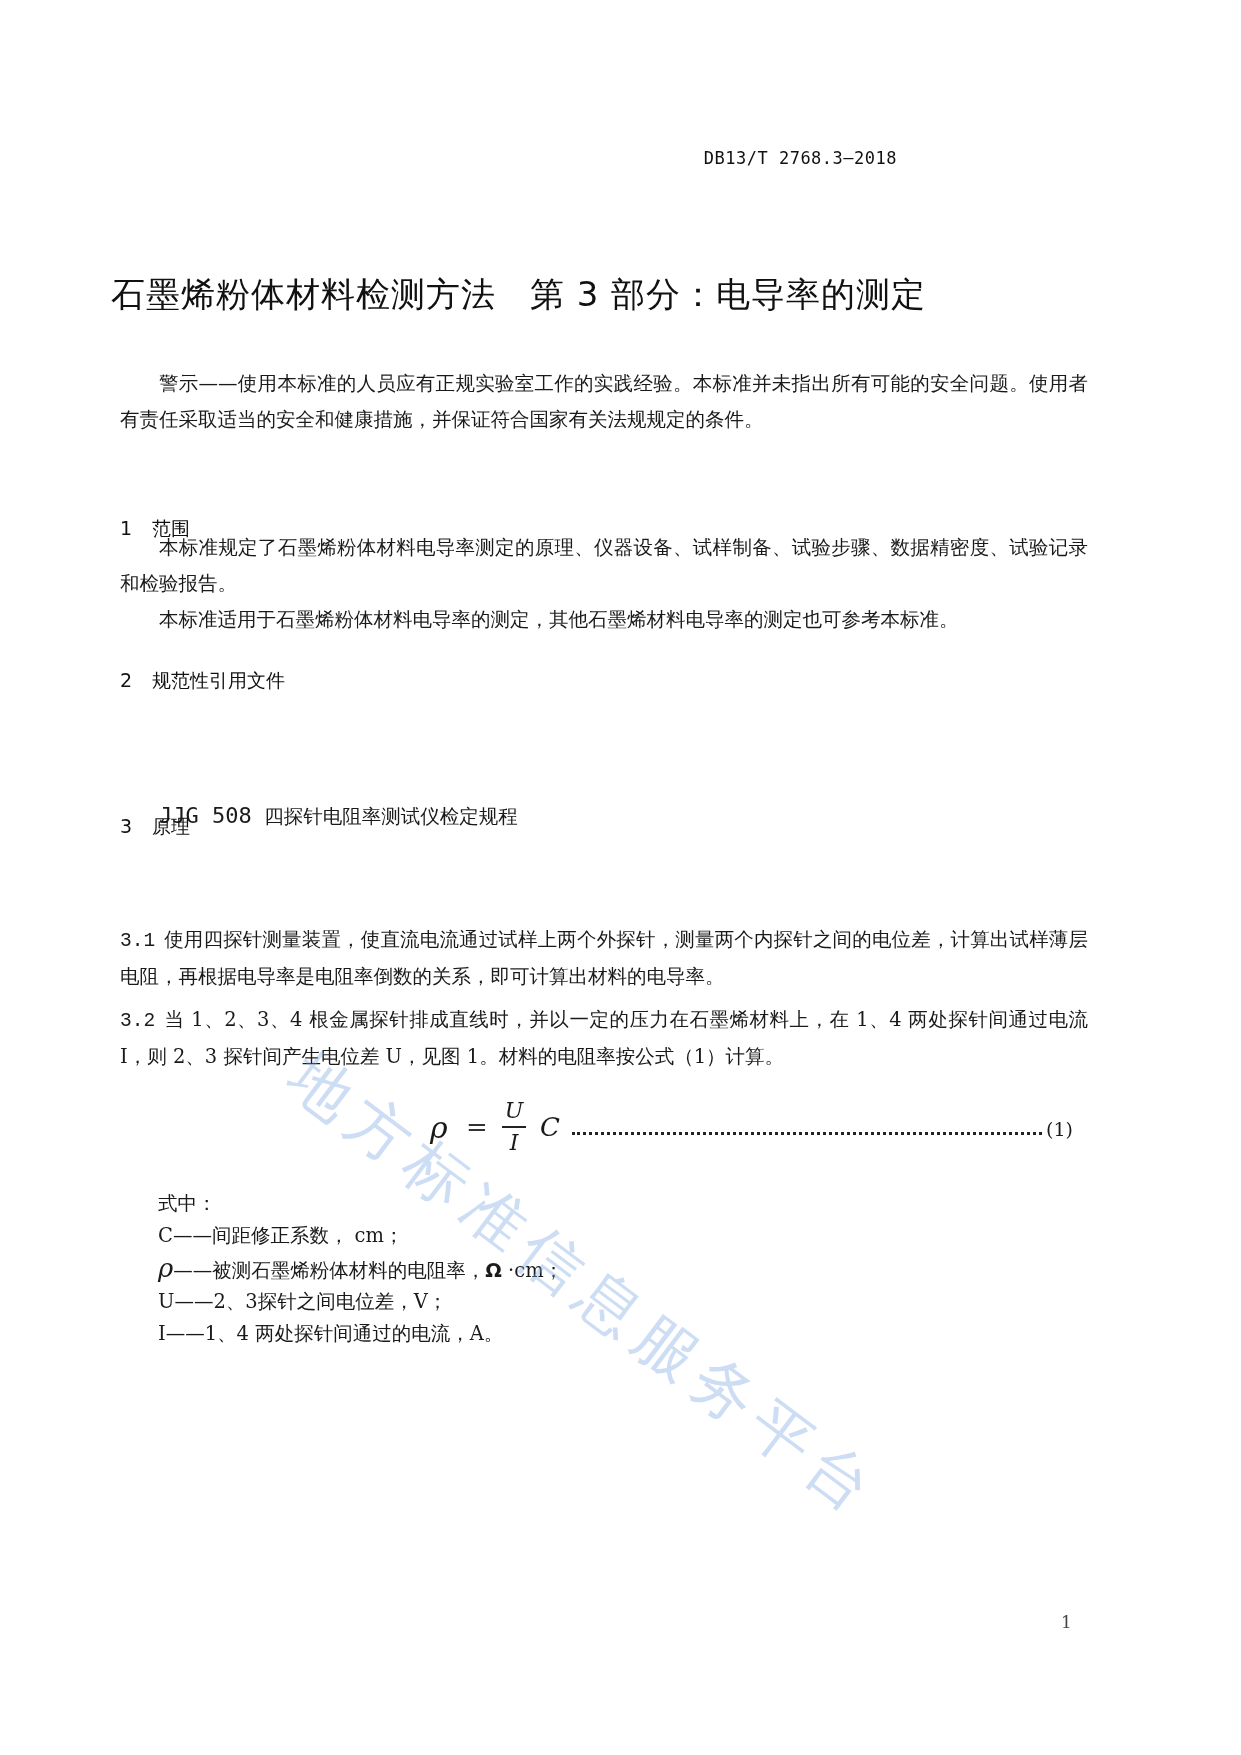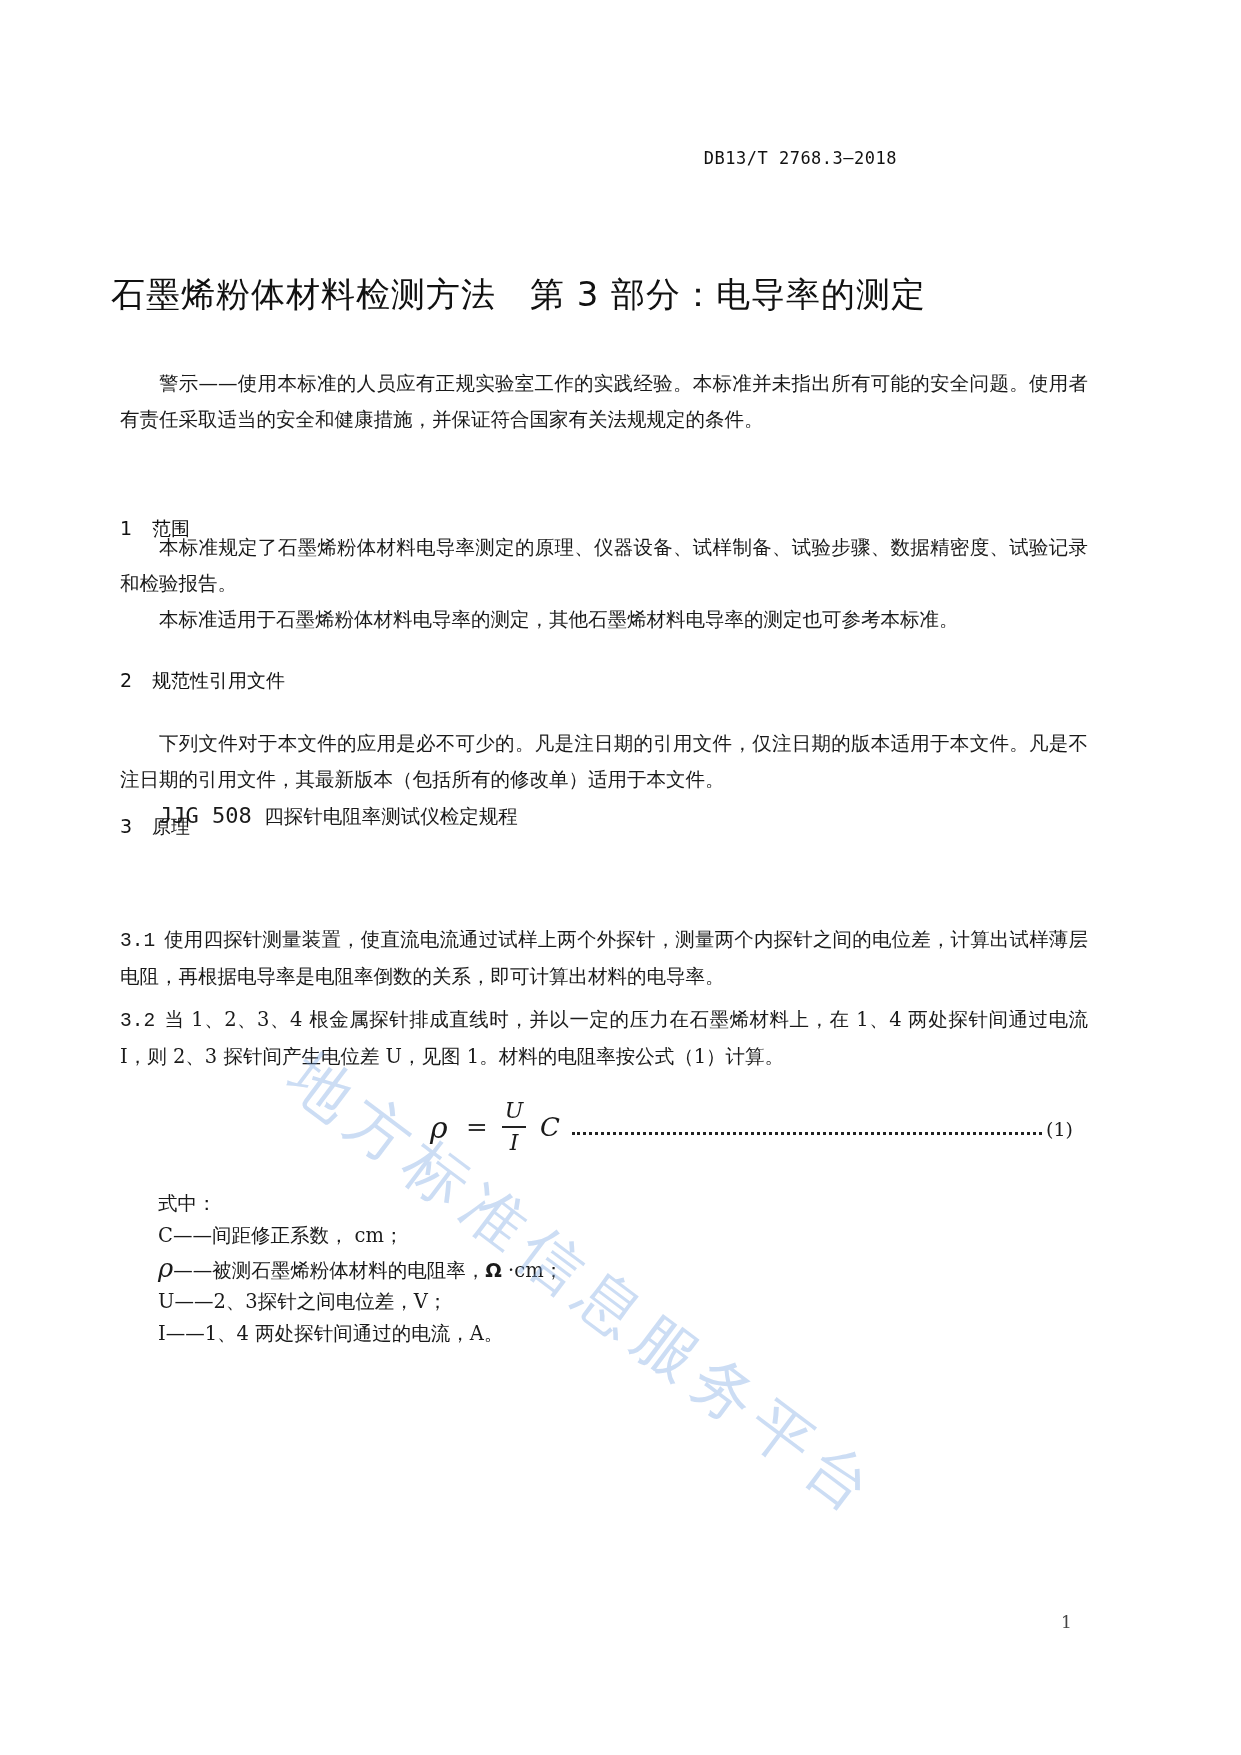--- a/index.html
+++ b/index.html
@@ -49,21 +49,20 @@
 
   <div class="heading" style="top:474px;margin-top:42px;">
     <span class="num">1</span><span>范围</span>
   </div>
   <div class="para indent" style="top:530px;">本标准规定了石墨烯粉体材料电导率测定的原理、仪器设备、试样制备、试验步骤、数据精密度、试验记录和检验报告。</div>
   <div class="para indent" style="top:602px;">本标准适用于石墨烯粉体材料电导率的测定，其他石墨烯材料电导率的测定也可参考本标准。</div>
 
   <div class="heading" style="top:668px;">
     <span class="num">2</span><span>规范性引用文件</span>
   </div>
-  <div class="para indent" style="top:726px;">下列文件对于本文件的应用是必不可少的。凡是注日期的引用文件，仅注日期的版本适用于本文件。凡是不注日期的引用文件，其最新版本（包括所有的修改单）适用于本文件。</div>
   <div class="para indent" style="top:798px;">
     <span style="font-family:'DejaVu Sans Mono',monospace;font-size:22px;">JJG 508</span>&nbsp;&nbsp;<span>四探针电阻率测试仪检定规程</span>
   </div>
 
   <div class="heading" style="top:814px;">
     <span class="num">3</span><span>原理</span>
   </div>
   <div class="para" style="top:922px;">
     <span class="clause-num">3.1</span><span>使用四探针测量装置，使直流电流通过试样上两个外探针，测量两个内探针之间的电位差，计算出试样薄层电阻，再根据电导率是电阻率倒数的关系，即可计算出材料的电导率。</span>
   </div>

